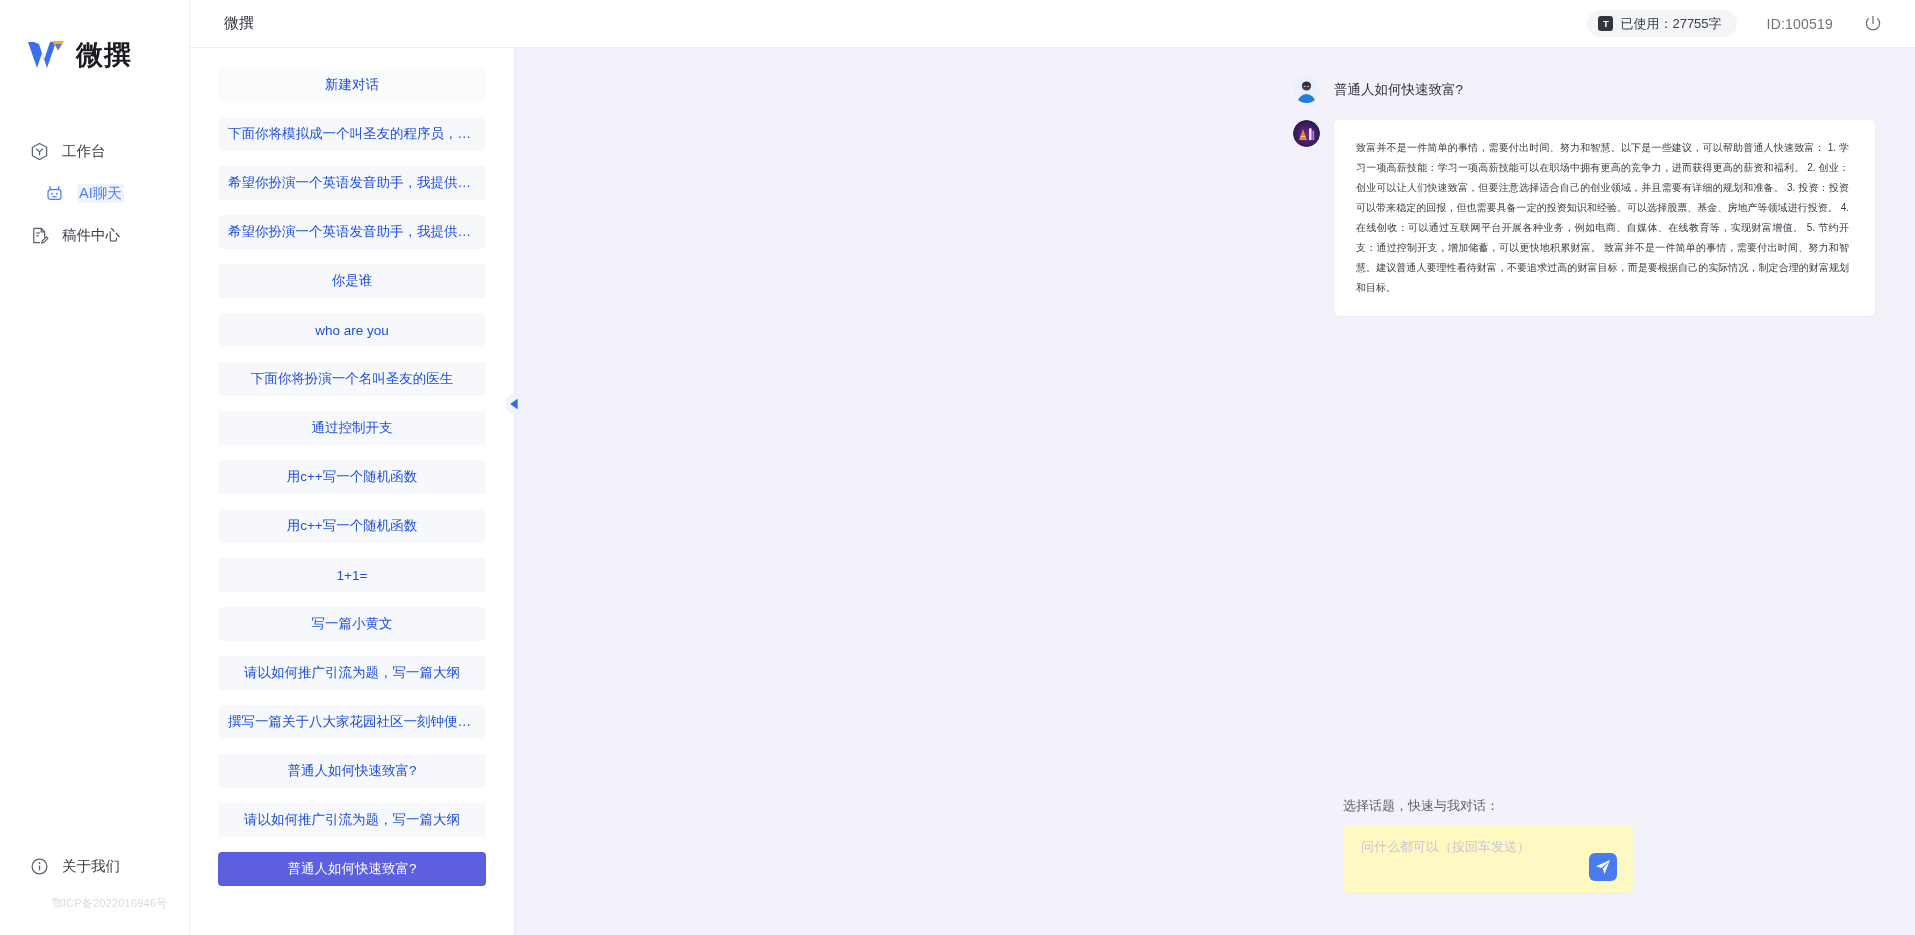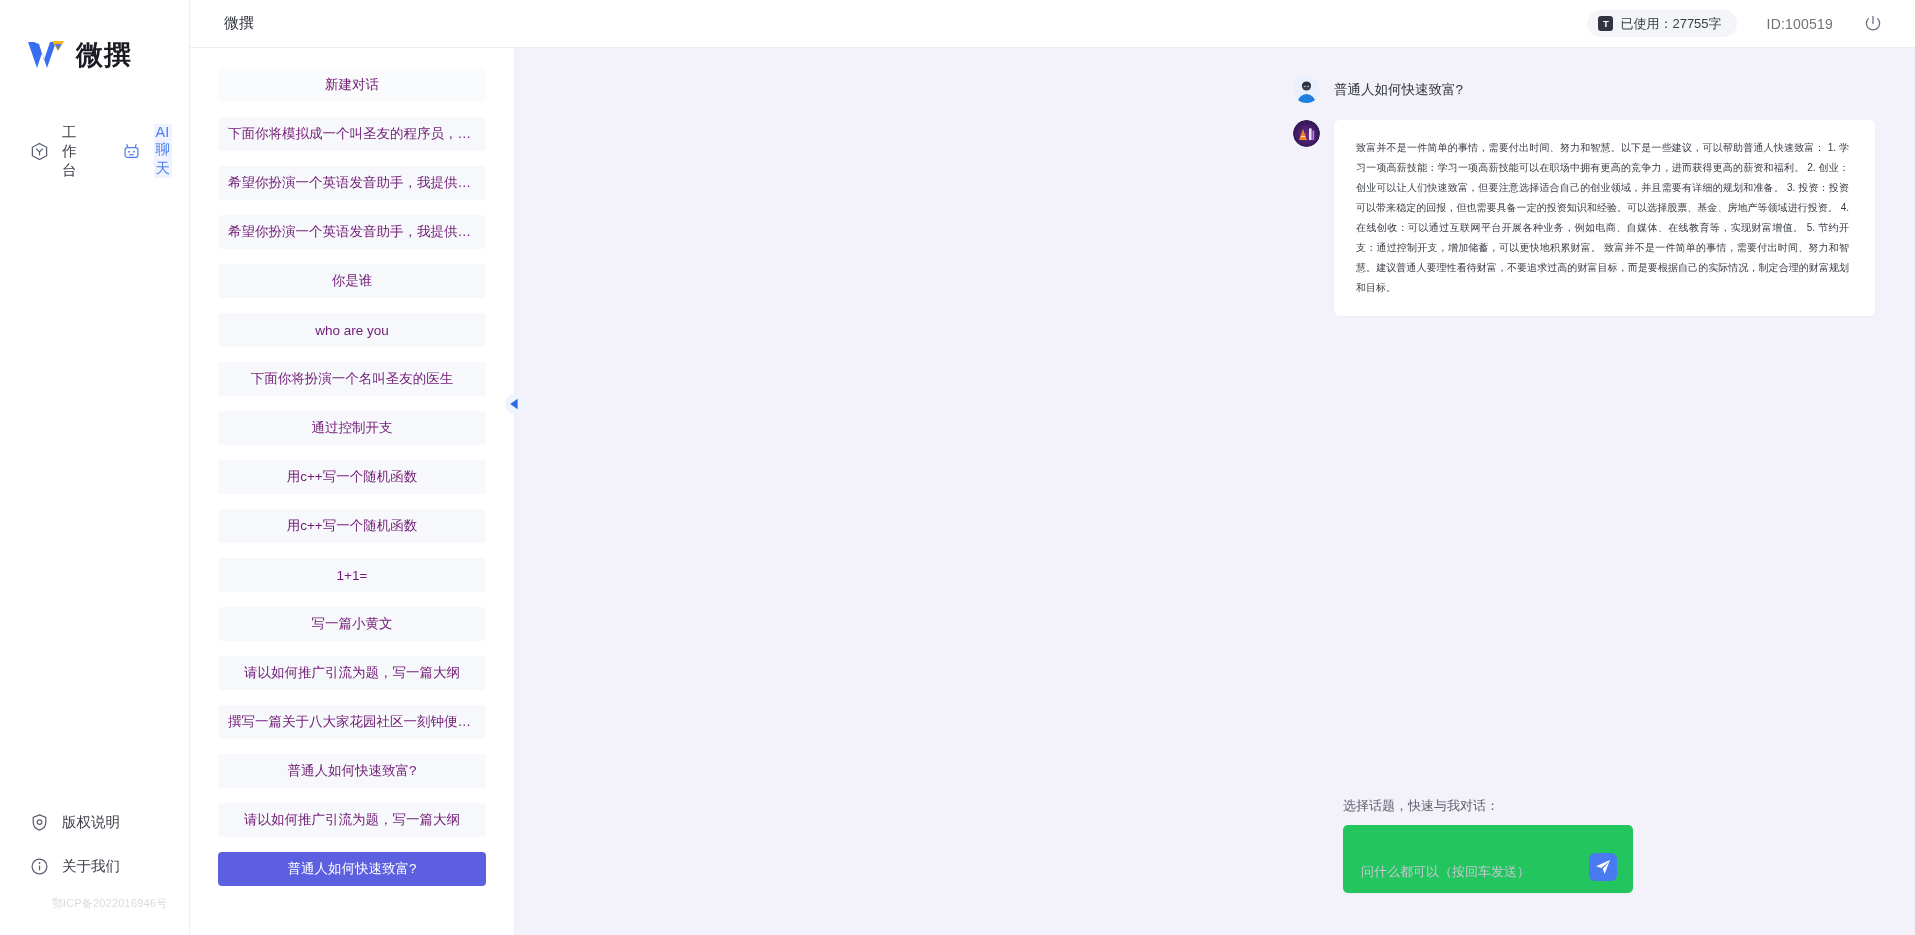--- a/index.html
+++ b/index.html
@@ -22,21 +22,21 @@
   }
   .logo-wrap {
     display: flex; align-items: center; gap: 8px;
     padding: 38px 0 0 26px;
   }
   .logo-mark { width: 42px; height: 34px; flex: 0 0 42px; }
   .logo-text {
     font-size: 27px; font-weight: 700; color: #1b1b24;
     letter-spacing: 1px; line-height: 1;
   }
-  .nav { margin-top: 58px; display: flex; flex-direction: row; }
+  .nav { margin-top: 58px; display: flex; flex-direction: column; }
   .nav-item {
     display: flex; align-items: center; gap: 13px;
     height: 42px; padding-left: 30px;
     font-size: 14.5px; color: #3a3d४6; color: #3b3e48;
     cursor: pointer; user-select: none;
   }
   .nav-item .ico { width: 19px; height: 19px; flex: 0 0 19px; display:block; }
   .nav-item.active { color: #4f7ff0; padding-left: 45px; }
   .nav-item.active .lbl { background: #eef3ff; padding: 0 2px; }
   .nav-spacer { flex: 1 1 auto; }
@@ -83,21 +83,21 @@
     padding: 20px 28px 0 28px;
     display: flex; flex-direction: column;
     gap: 0;
     overflow: hidden;
   }
   .convo-item {
     height: 34px; margin-bottom: 15px;
     border-radius: 4px;
     background: #f7f8fb;
     display: flex; align-items: center; justify-content: center;
-    font-size: 13.5px; color: #701a75;
+    font-size: 13.5px; color: #1d4ed8;
     padding: 0 10px; cursor: pointer;
     white-space: nowrap; overflow: hidden; text-overflow: ellipsis;
     flex: 0 0 34px;
   }
   .convo-item span {
     white-space: nowrap; overflow: hidden; text-overflow: ellipsis;
     display: block; max-width: 100%; text-align: center;
   }
   .convo-item.new { background: #fafbfd; }
   .convo-item.active { background: #5b5fe0; color: #ffffff; font-weight: 500; }
@@ -128,23 +128,23 @@
     max-width: 810px;
     font-size: 10px; color: #383b44;
     line-height: 2.0; text-align: justify;
     box-shadow: 0 1px 2px rgba(30,30,60,.03);
   }
 
   
   .composer { padding: 0 282px 42px 828px; margin-top: 32px; }
   .composer-label { font-size: 13px; color: #5d606b; margin-bottom: 10px; }
   .composer-box {
-    background: #22c55e; border-radius: 5px;
+    background: #fef9c3; border-radius: 5px;
     height: 68px; position: relative;
-    display: flex; align-items: flex-end;
+    display: flex; align-items: flex-start;
     padding: 12px 62px 12px 18px;
     box-shadow: 0 1px 2px rgba(30,30,60,.03);
   }
   .composer-input {
     border: 0; outline: 0; width: 100%;
     font-family: inherit; font-size: 13px; color: #2e313a;
     background: transparent; padding: 0; line-height: 1.5;
   }
   .composer-input::placeholder { color: #c6c8d1; }
   .send-btn {
@@ -211,29 +211,20 @@
             <path d="M17.2 11.4 L13 15.6 L12.4 17.8 L14.6 17.2 L18.8 13 Z"></path>
           </svg>
         </span>
         <span class="lbl">稿件中心</span>
       </div>
     </nav>
 
     <div class="nav-spacer"></div>
 
     <div class="nav-bottom">
-      <div class="nav-item">
-        <span class="ico">
-          <svg width="19" height="19" viewBox="0 0 20 20" fill="none" stroke="#5c6070" stroke-width="1.3">
-            <path d="M10 2 L16.6 4.6 V10 C16.6 14.2 13.6 16.8 10 18 C6.4 16.8 3.4 14.2 3.4 10 V4.6 Z"></path>
-            <circle cx="10" cy="9.6" r="2.4"></circle>
-          </svg>
-        </span>
-        <span class="lbl">版权说明</span>
-      </div>
       <div class="nav-item">
         <span class="ico">
           <svg width="19" height="19" viewBox="0 0 20 20" fill="none" stroke="#5c6070" stroke-width="1.3">
             <circle cx="10" cy="10" r="7.8"></circle>
             <path d="M10 9 V14"></path>
               <circle cx="10" cy="6.3" r=".95" fill="#5c6070" stroke="none"></circle>
           </svg>
         </span>
         <span class="lbl">关于我们</span>
       </div>

